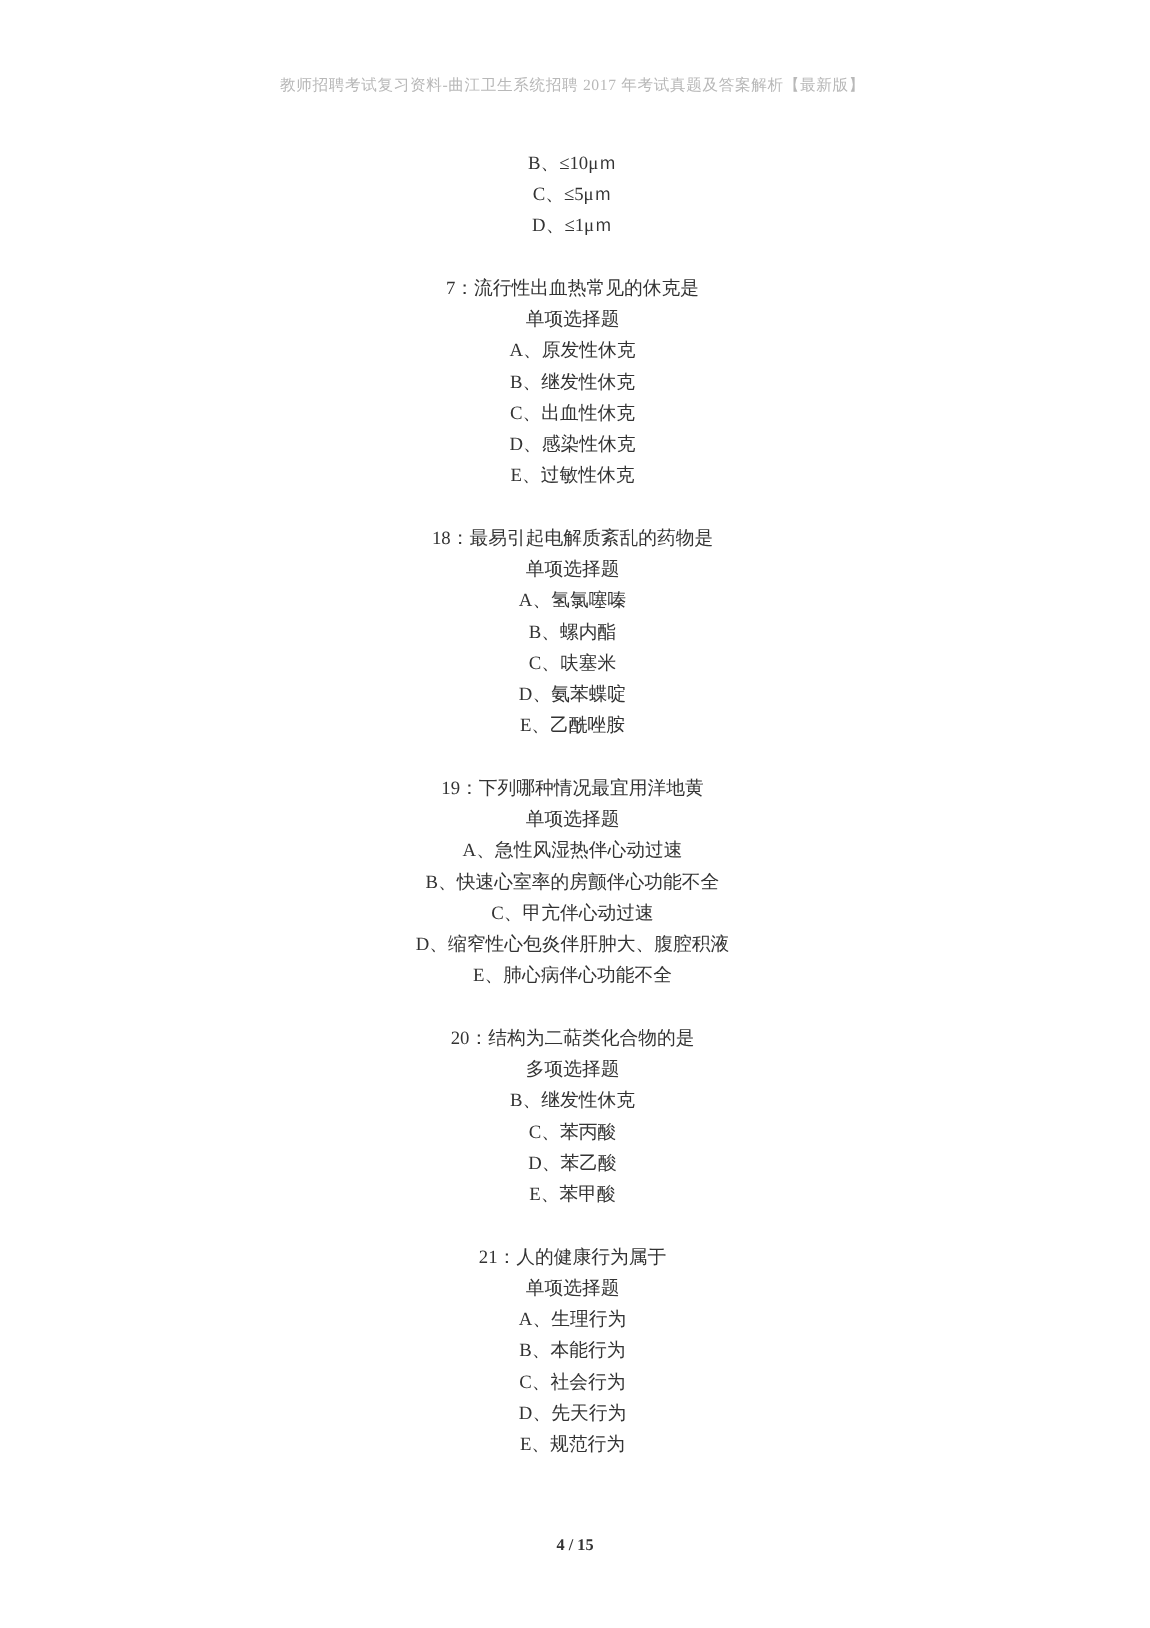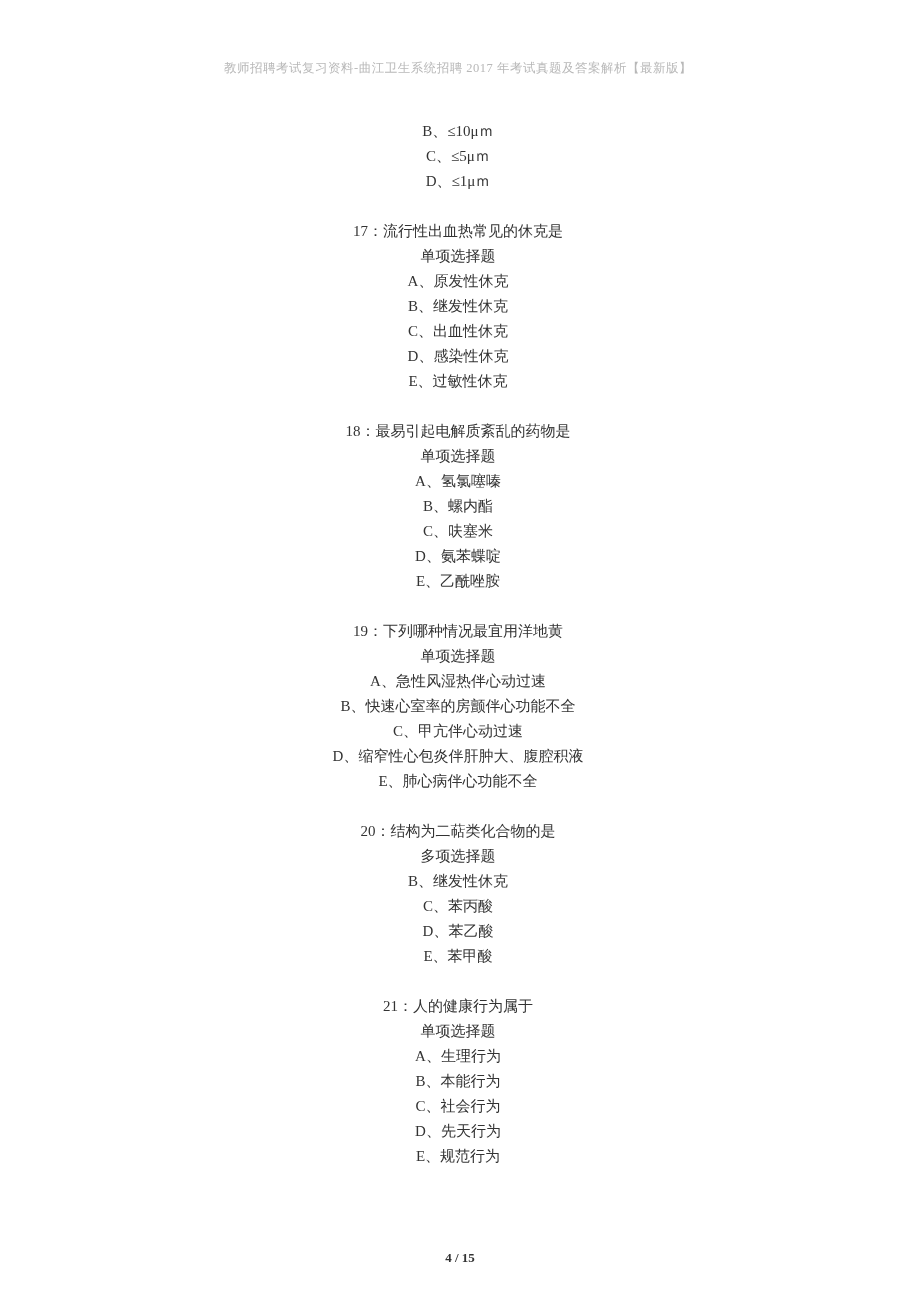--- a/index.html
+++ b/index.html
@@ -32,21 +32,21 @@
   }
   .line {
     white-space: pre;
   }
   .block {
     margin-bottom: 25px;
     text-align: center;
   }
   .footer {
     position: absolute;
-    bottom: 36px;
+    bottom: 58px;
     left: 0;
     width: 920px;
     text-align: center;
     font-size: 13px;
     font-family: "SimSun", "宋体", serif;
     color: #333;
   }
   .footer .bold {
     font-weight: bold;
   }
@@ -60,21 +60,21 @@
 
   <div class="content">
 
     <div class="block">
       <div class="line">B、≤10μｍ</div>
       <div class="line">C、≤5μｍ</div>
       <div class="line">D、≤1μｍ</div>
     </div>
 
     <div class="block">
-      <div class="line">17：流行性出血热常见的休克是</div>
+      <div class="line">7：流行性出血热常见的休克是</div>
       <div class="line">单项选择题</div>
       <div class="line">A、原发性休克</div>
       <div class="line">B、继发性休克</div>
       <div class="line">C、出血性休克</div>
       <div class="line">D、感染性休克</div>
       <div class="line">E、过敏性休克</div>
     </div>
 
     <div class="block">
       <div class="line">18：最易引起电解质紊乱的药物是</div>

